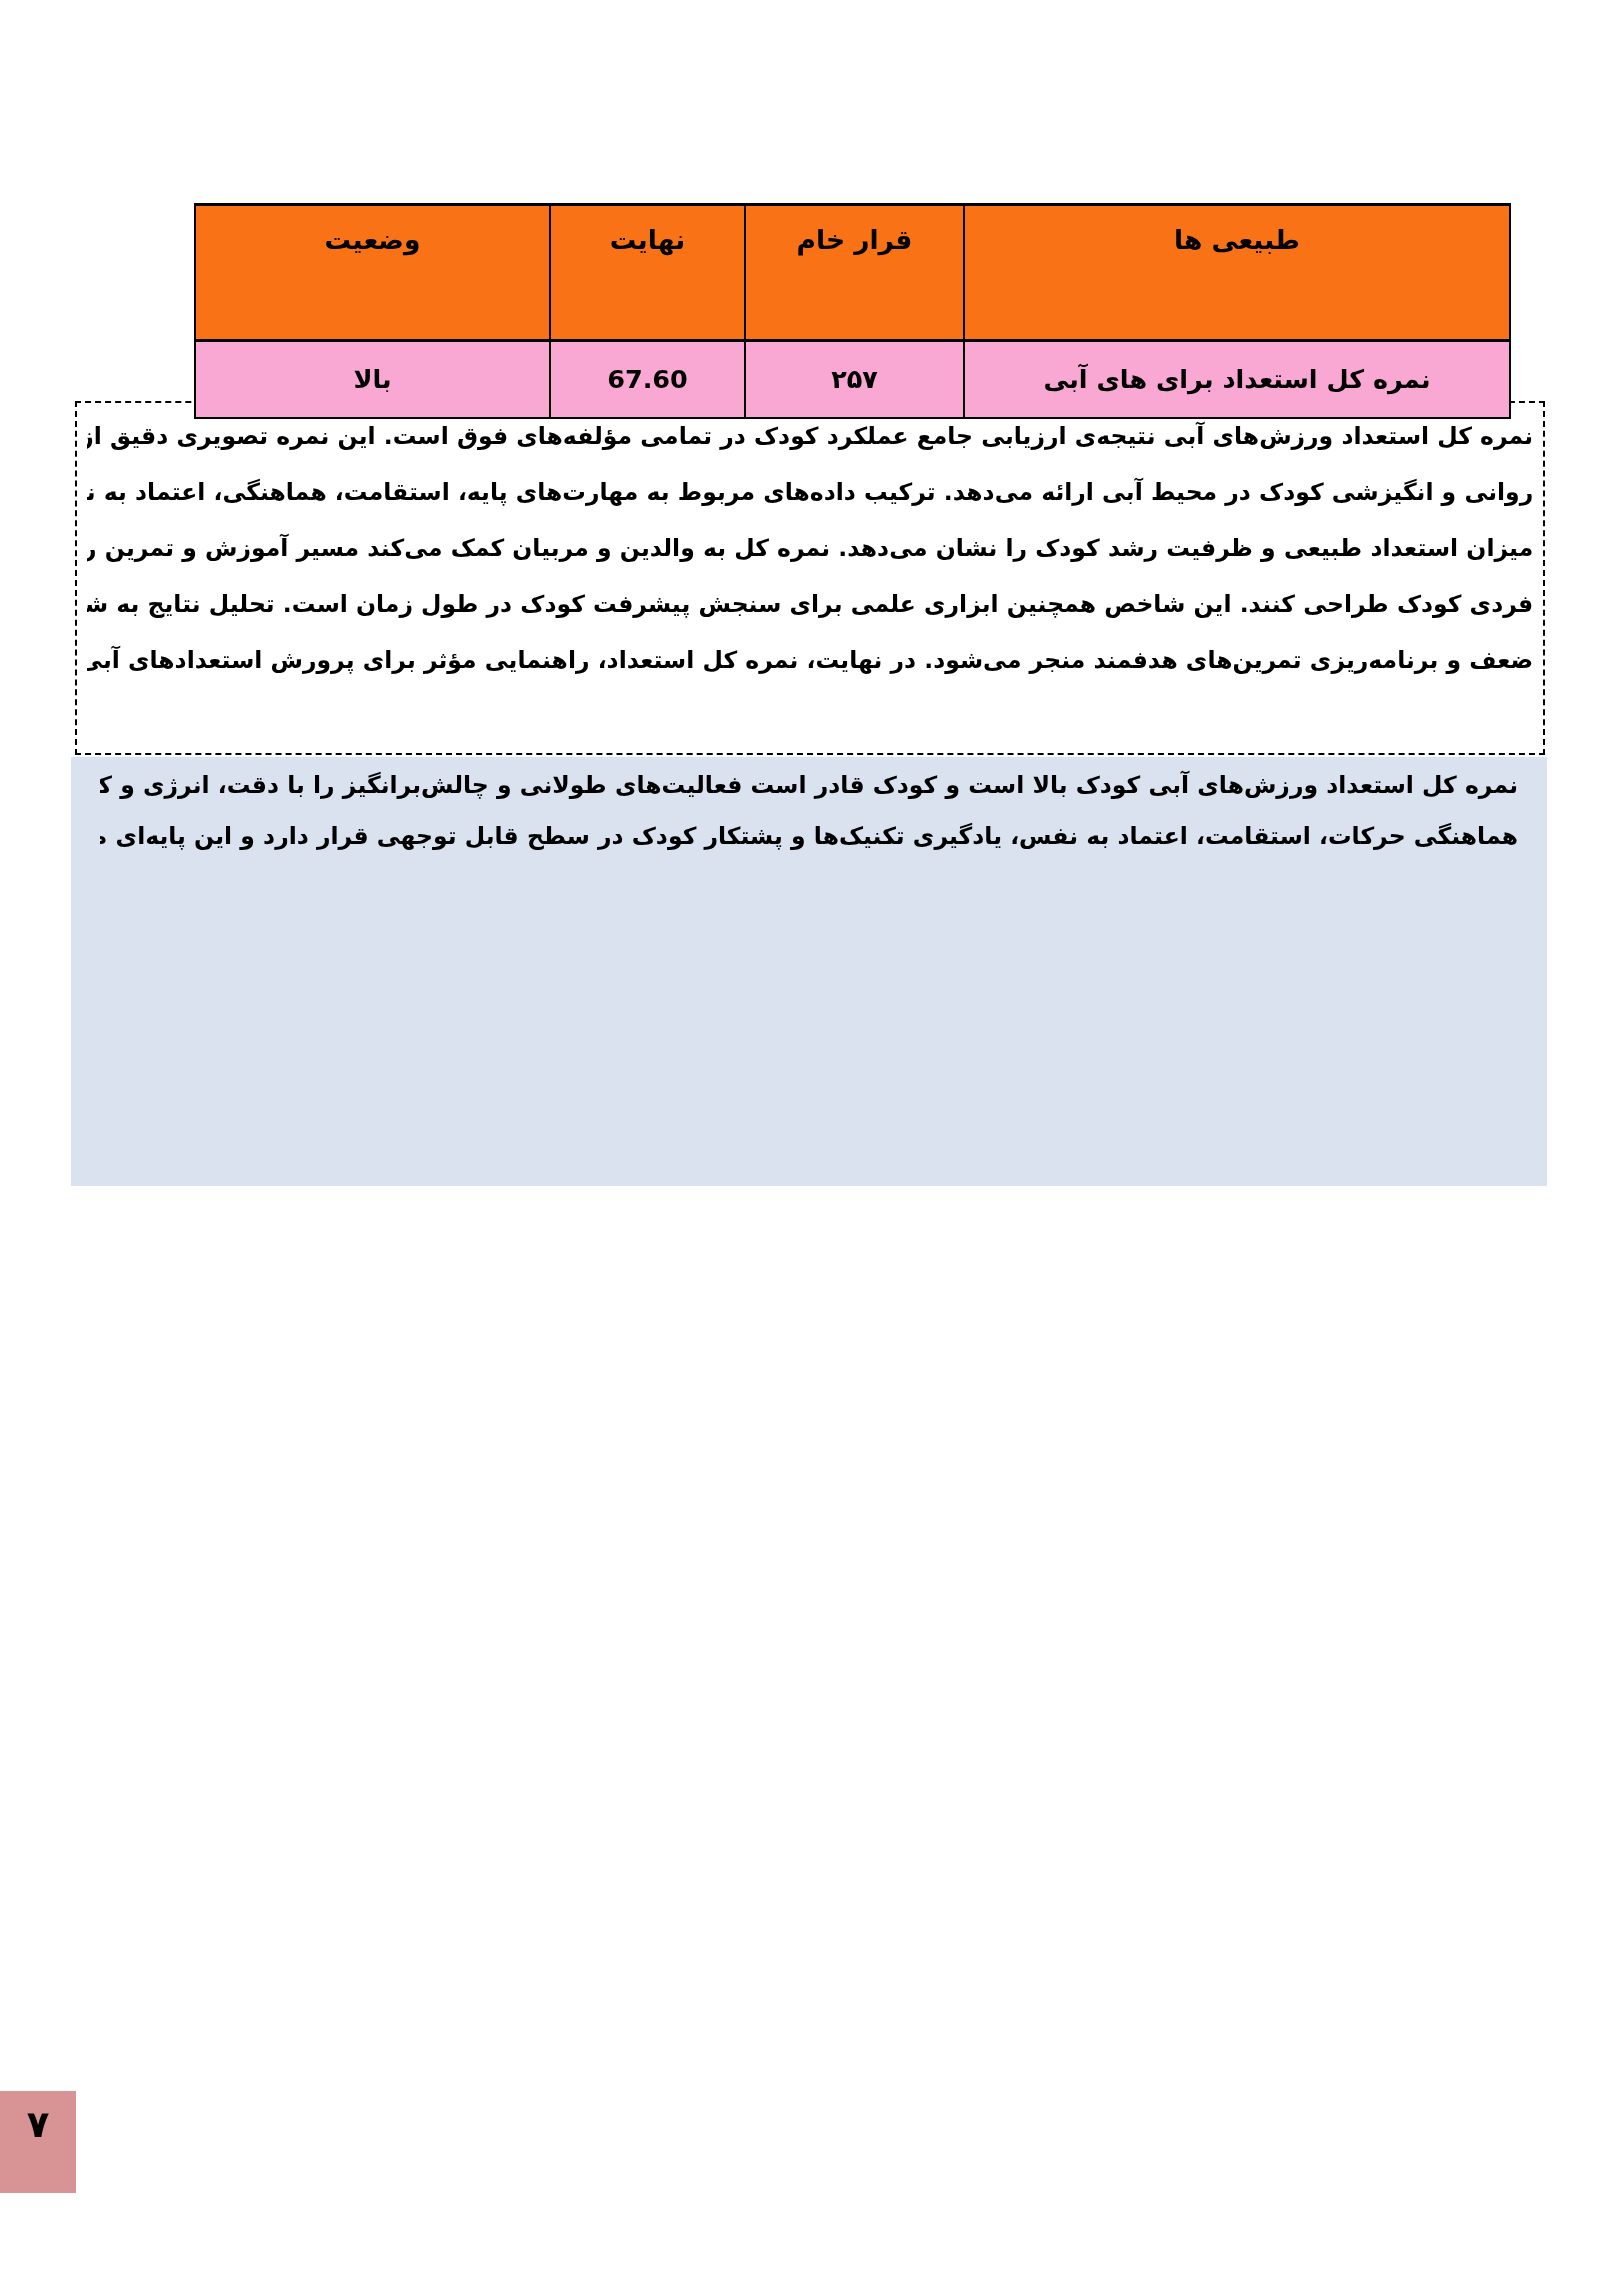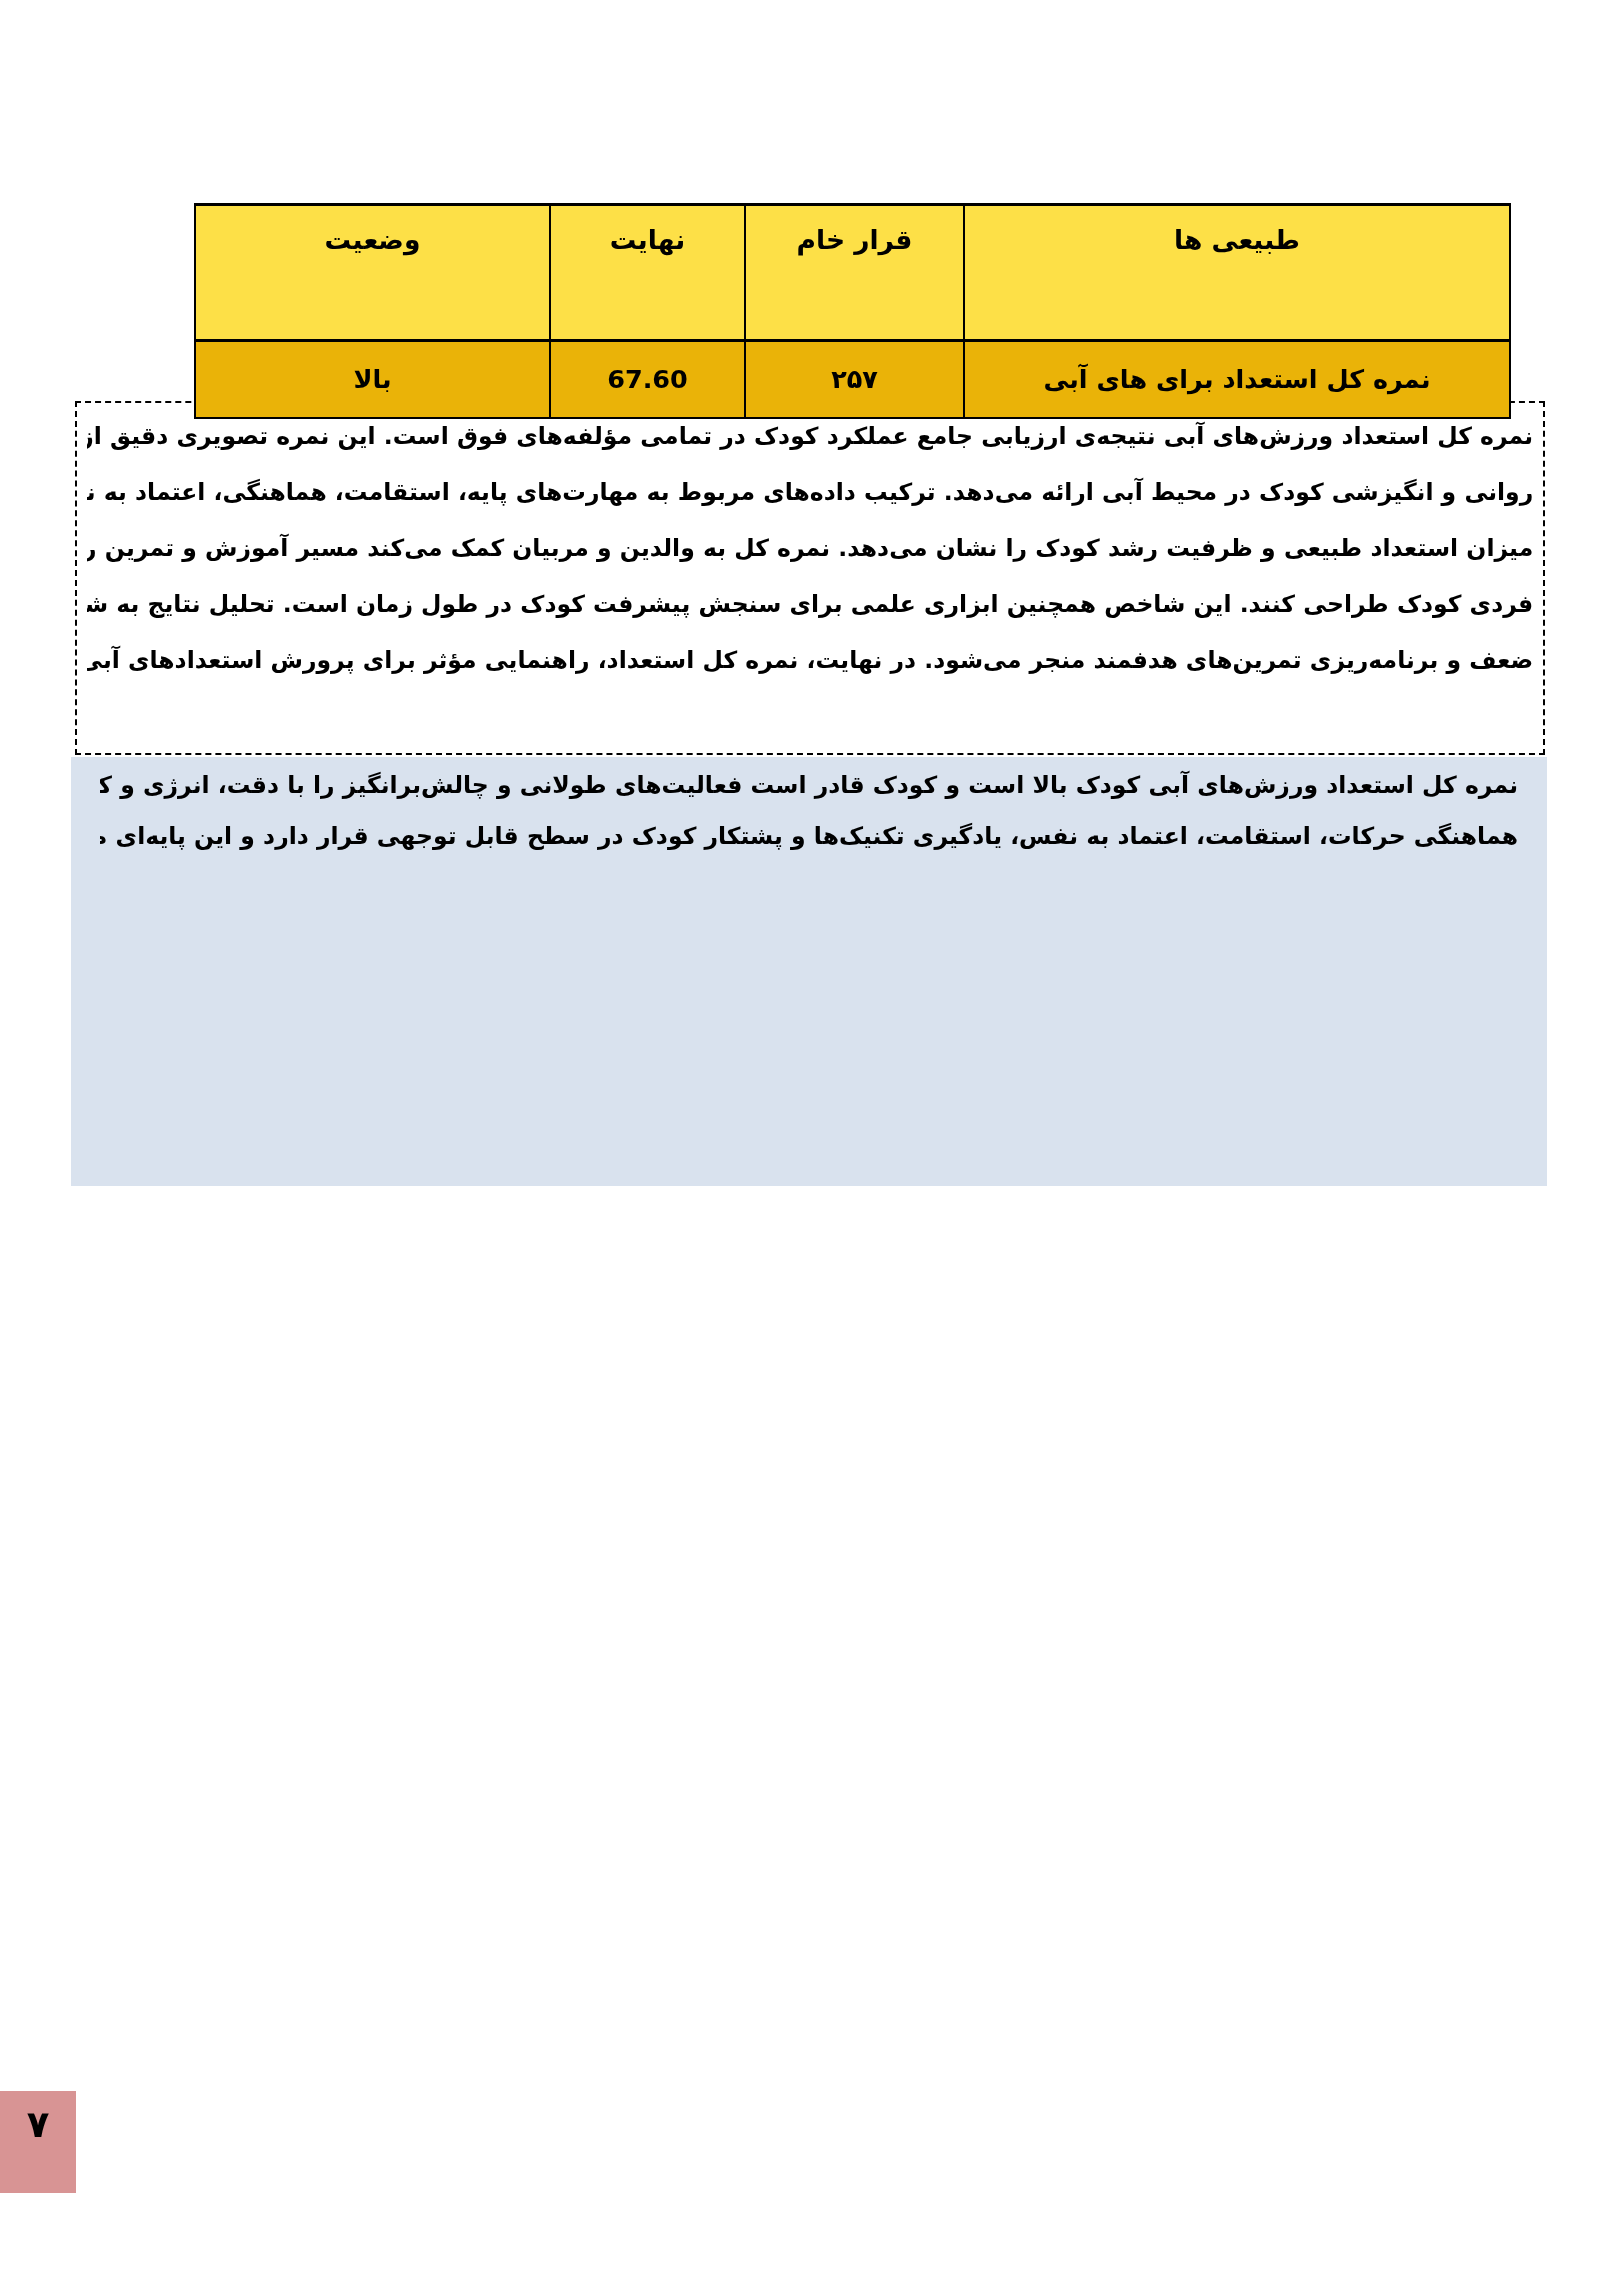--- a/index.html
+++ b/index.html
@@ -12,31 +12,31 @@
     color:#000;
   }
 
   
   .score-table{
     position:absolute;left:194px;top:203px;width:1314px;
     border-collapse:collapse;table-layout:fixed;direction:rtl;
     z-index:2;
   }
   .score-table th{
-    background:#fde047;
+    background:#f97316;
     border:2px solid #000;
     border-top:3.9px solid #000;
     border-bottom:3.9px solid #000;
     height:114px;
     vertical-align:top;
     padding-top:17.6px;
     font-size:26.5px;font-weight:bold;text-align:center;
   }
   .score-table td{
-    background:#eab308;
+    background:#f9a8d4;
     border:2px solid #000;
     border-bottom:2.9px solid #000;
     height:73px;
     vertical-align:middle;
     font-size:25.5px;font-weight:bold;text-align:center;
   }
 
   
   .dotted-box{
     position:absolute;left:75px;top:401px;width:1470px;height:354px;

